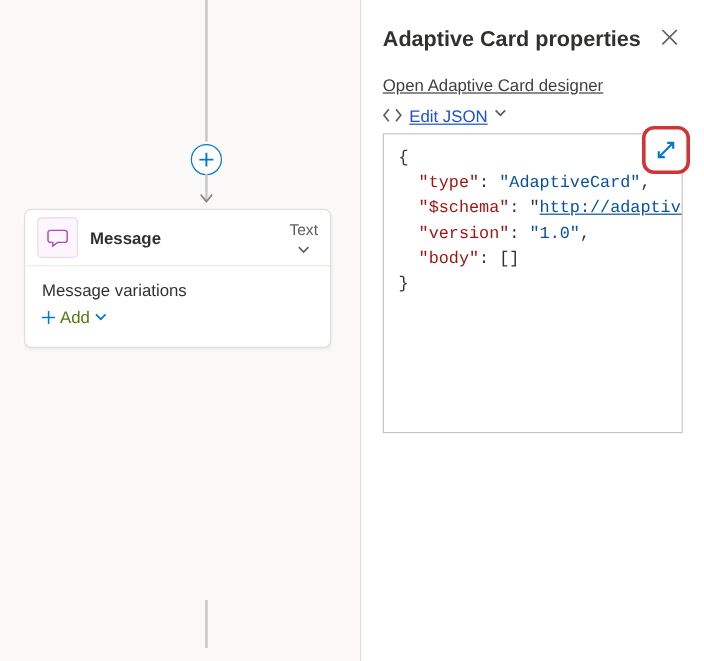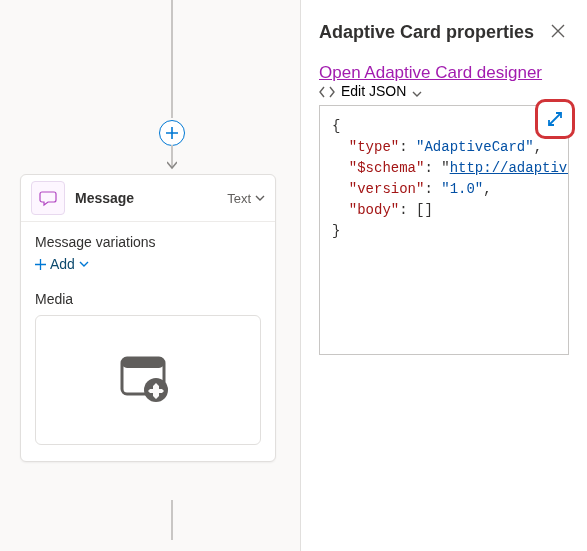--- a/index.html
+++ b/index.html
@@ -11,36 +11,36 @@
   .flow-line { position: absolute; left: 171px; width: 2px; background: #c8c6c4; }
   .flow-line.top { top: 0; height: 118px; }
   .flow-arrow { position: absolute; left: 167px; top: 160px; width: 10px; height: 10px; }
   .plus-circle { position: absolute; left: 159px; top: 120px; width: 26px; height: 26px; border: 1px solid #0078d4; border-radius: 50%; background: #fff; display: flex; align-items: center; justify-content: center; color: #0078d4; font-size: 15px; cursor: pointer; }
   .flow-line.mid { top: 145px; height: 22px; }
 
   .msg-card { position: absolute; left: 20px; top: 174px; width: 256px; background: #fff; border: 1px solid #e1dfdd; border-radius: 6px; box-shadow: 0 1px 2px rgba(0,0,0,.05); }
   .msg-head { display: flex; align-items: center; padding: 6px 10px; border-bottom: 1px solid #edebe9; }
   .msg-icon-box { width: 34px; height: 34px; border: 1px solid #e8d9ef; border-radius: 4px; background: #fdf6ff; display: flex; align-items: center; justify-content: center; margin-right: 10px; }
   .msg-title { font-weight: 600; flex: 1; }
-  .msg-type { font-size: 13px; color: #605e5c; display: flex; align-items: center; gap: 4px; cursor: pointer; }
+  .msg-type { font-size: 13px; color: #605e5c; display: flex; align-items: center; gap: 4px; cursor: pointer; flex-direction: column; }
   .msg-body { padding: 12px 14px 16px 14px; }
   .sect-title { font-weight: 400; font-size: 14px; margin-bottom: 6px; }
   .variation-text { color: #323130; font-size: 14px; margin-bottom: 10px; white-space: nowrap; overflow: hidden; text-overflow: ellipsis; }
-  .add-btn { color: #0c4a6e; font-size: 14px; display: inline-flex; align-items: center; gap: 4px; cursor: pointer; }
+  .add-btn { color: #4d7c0f; font-size: 14px; display: inline-flex; align-items: center; gap: 4px; cursor: pointer; }
   .media-sect { margin-top: 18px; }
   .media-box { margin-top: 8px; height: 130px; border: 1px solid #e1dfdd; border-radius: 6px; display: flex; align-items: center; justify-content: center; background: #fff; }
 
   .flow-line.bot { top: 500px; height: 40px; }
 
   
   .panel-head { display: flex; align-items: center; justify-content: space-between; margin-bottom: 18px; }
   .panel-title { font-weight: 600; font-size: 18px; }
   .close-x { font-size: 18px; color: #605e5c; cursor: pointer; padding: 2px 4px; }
-  .open-link { color: #a21caf; text-decoration: underline; font-size: 17px; cursor: pointer; display: inline-block; }
-  .edit-row { display: flex; align-items: flex-end; gap: 6px; color: #000000; font-size: 14px; margin-bottom: 6px; cursor: pointer; }
+  .open-link { color: #404040; text-decoration: underline; font-size: 14px; cursor: pointer; display: inline-block; margin-bottom: 10px; }
+  .edit-row { display: flex; align-items: flex-start; gap: 6px; color: #1d4ed8; font-size: 14px; margin-bottom: 6px; cursor: pointer; text-decoration: underline; }
   .edit-row svg { flex-shrink: 0; }
 
   .json-wrap { position: relative; }
   .json-box { border: 1px solid #c8c6c4; height: 250px; padding: 10px 12px; font-family: Consolas, "Courier New", monospace; font-size: 14px; line-height: 1.5; white-space: pre; overflow: hidden; background: #fff; }
   .j-brace { color: #323130; }
   .j-key { color: #a31515; }
   .j-str { color: #0451a5; }
   .j-link { color: #0451a5; text-decoration: underline; }
   .j-punc { color: #323130; }
 
@@ -85,31 +85,20 @@
       <div class="add-btn">
         <svg width="11" height="11" viewBox="0 0 12 12">
             <path d="M6 0v12M0 6h12" stroke="#0078d4" stroke-width="1.4"></path>
           </svg>
         <span>Add</span>
         <svg class="chev" width="10" height="10" viewBox="0 0 10 10">
             <path d="M1 3l4 4 4-4" fill="none" stroke="#0078d4" stroke-width="1.4"></path>
           </svg>
       </div>
 
-      <div class="media-sect">
-        <div class="sect-title">Media</div>
-        <div class="media-box">
-          <svg width="64" height="56" viewBox="0 0 64 56">
-            <rect x="6" y="6" width="42" height="36" rx="5" fill="none" stroke="#605e5c" stroke-width="3"></rect>
-            <rect x="6" y="6" width="42" height="10" rx="5" fill="#605e5c"></rect>
-            <circle cx="40" cy="38" r="12" fill="#605e5c"></circle>
-            <path d="M40 31l3 3v3h3l2 2-2 2h-3v3l-3 3-3-3v-3h-3l-2-2 2-2h3v-3z" fill="#faf9f8"></path>
-          </svg>
-        </div>
-      </div>
     </div>
   </div>
 
   <div class="flow-line bot"></div>
 </div>
 
 <div class="panel-area">
   <div class="panel-head">
     <div class="panel-title">Adaptive Card properties</div>
     <div class="close-x">

